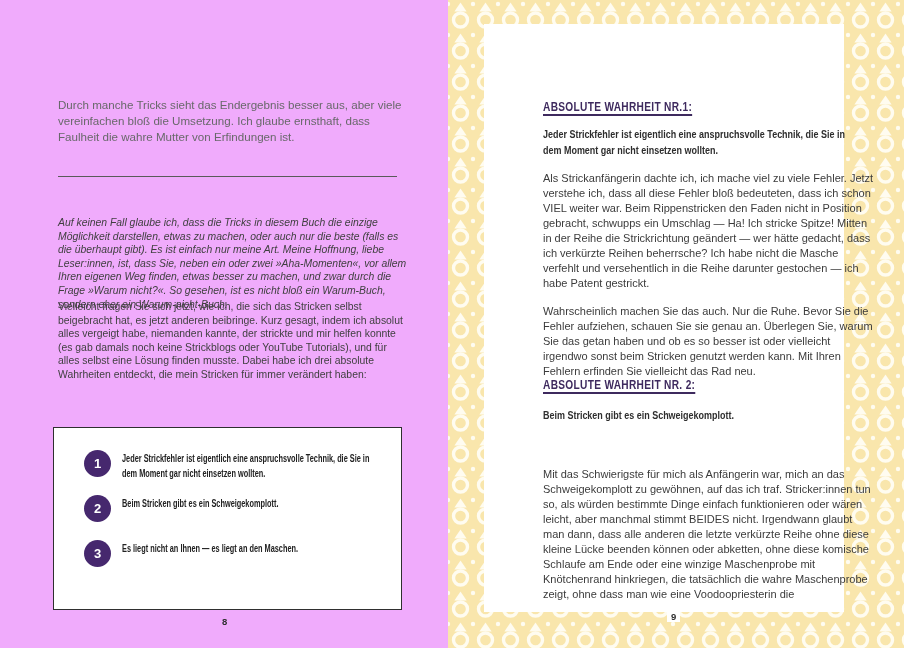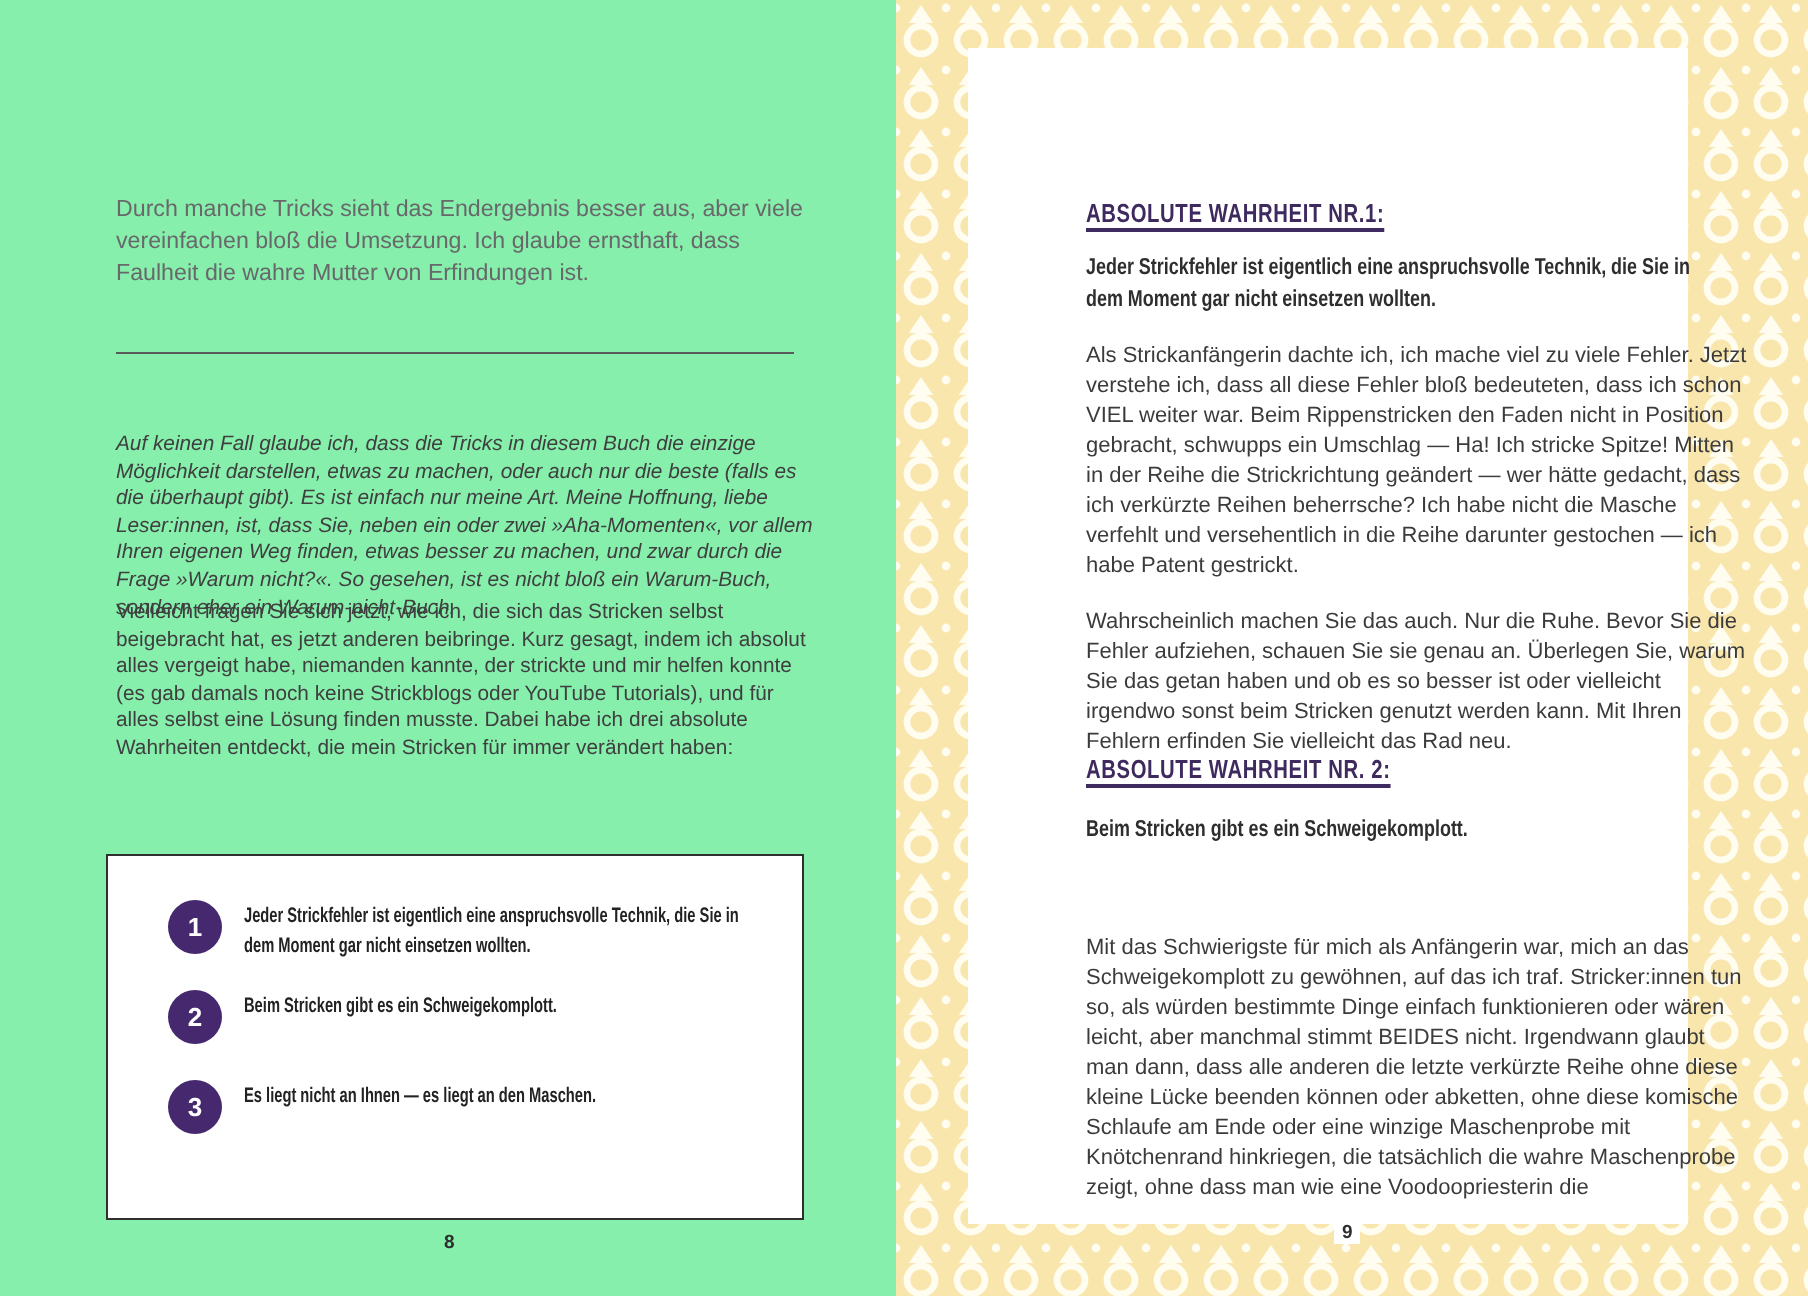--- a/index.html
+++ b/index.html
@@ -1,19 +1,19 @@
 <!DOCTYPE html>
 <html><head>
 <meta charset="utf-8">
 <style>
   html,body{margin:0;padding:0;background:#ffffff;}
   body{width:904px;height:648px;position:relative;overflow:hidden;
        font-family:"Liberation Sans", sans-serif;-webkit-font-smoothing:antialiased;}
   .spread{position:absolute;inset:0;}
-  .page{position:absolute;top:0;height:648px;background:#86efac;}
+  .page{position:absolute;top:0;height:648px;background:#f0abfc;}
   .page.left{left:0;width:448px;}
   .page.right{left:448px;width:420px;}
 
   
   .intro{position:absolute;left:58px;top:97px;width:352px;margin:0;
          font-size:11.6px;line-height:16px;color:#68686a;}
   .rule{position:absolute;left:58px;top:176px;width:339px;border:none;
         border-top:1px solid #5a5a5a;margin:0;}
   .bodytext{position:absolute;left:58px;width:350px;margin:0;
             font-size:10.4px;line-height:13.6px;color:#3f3f3f;}

